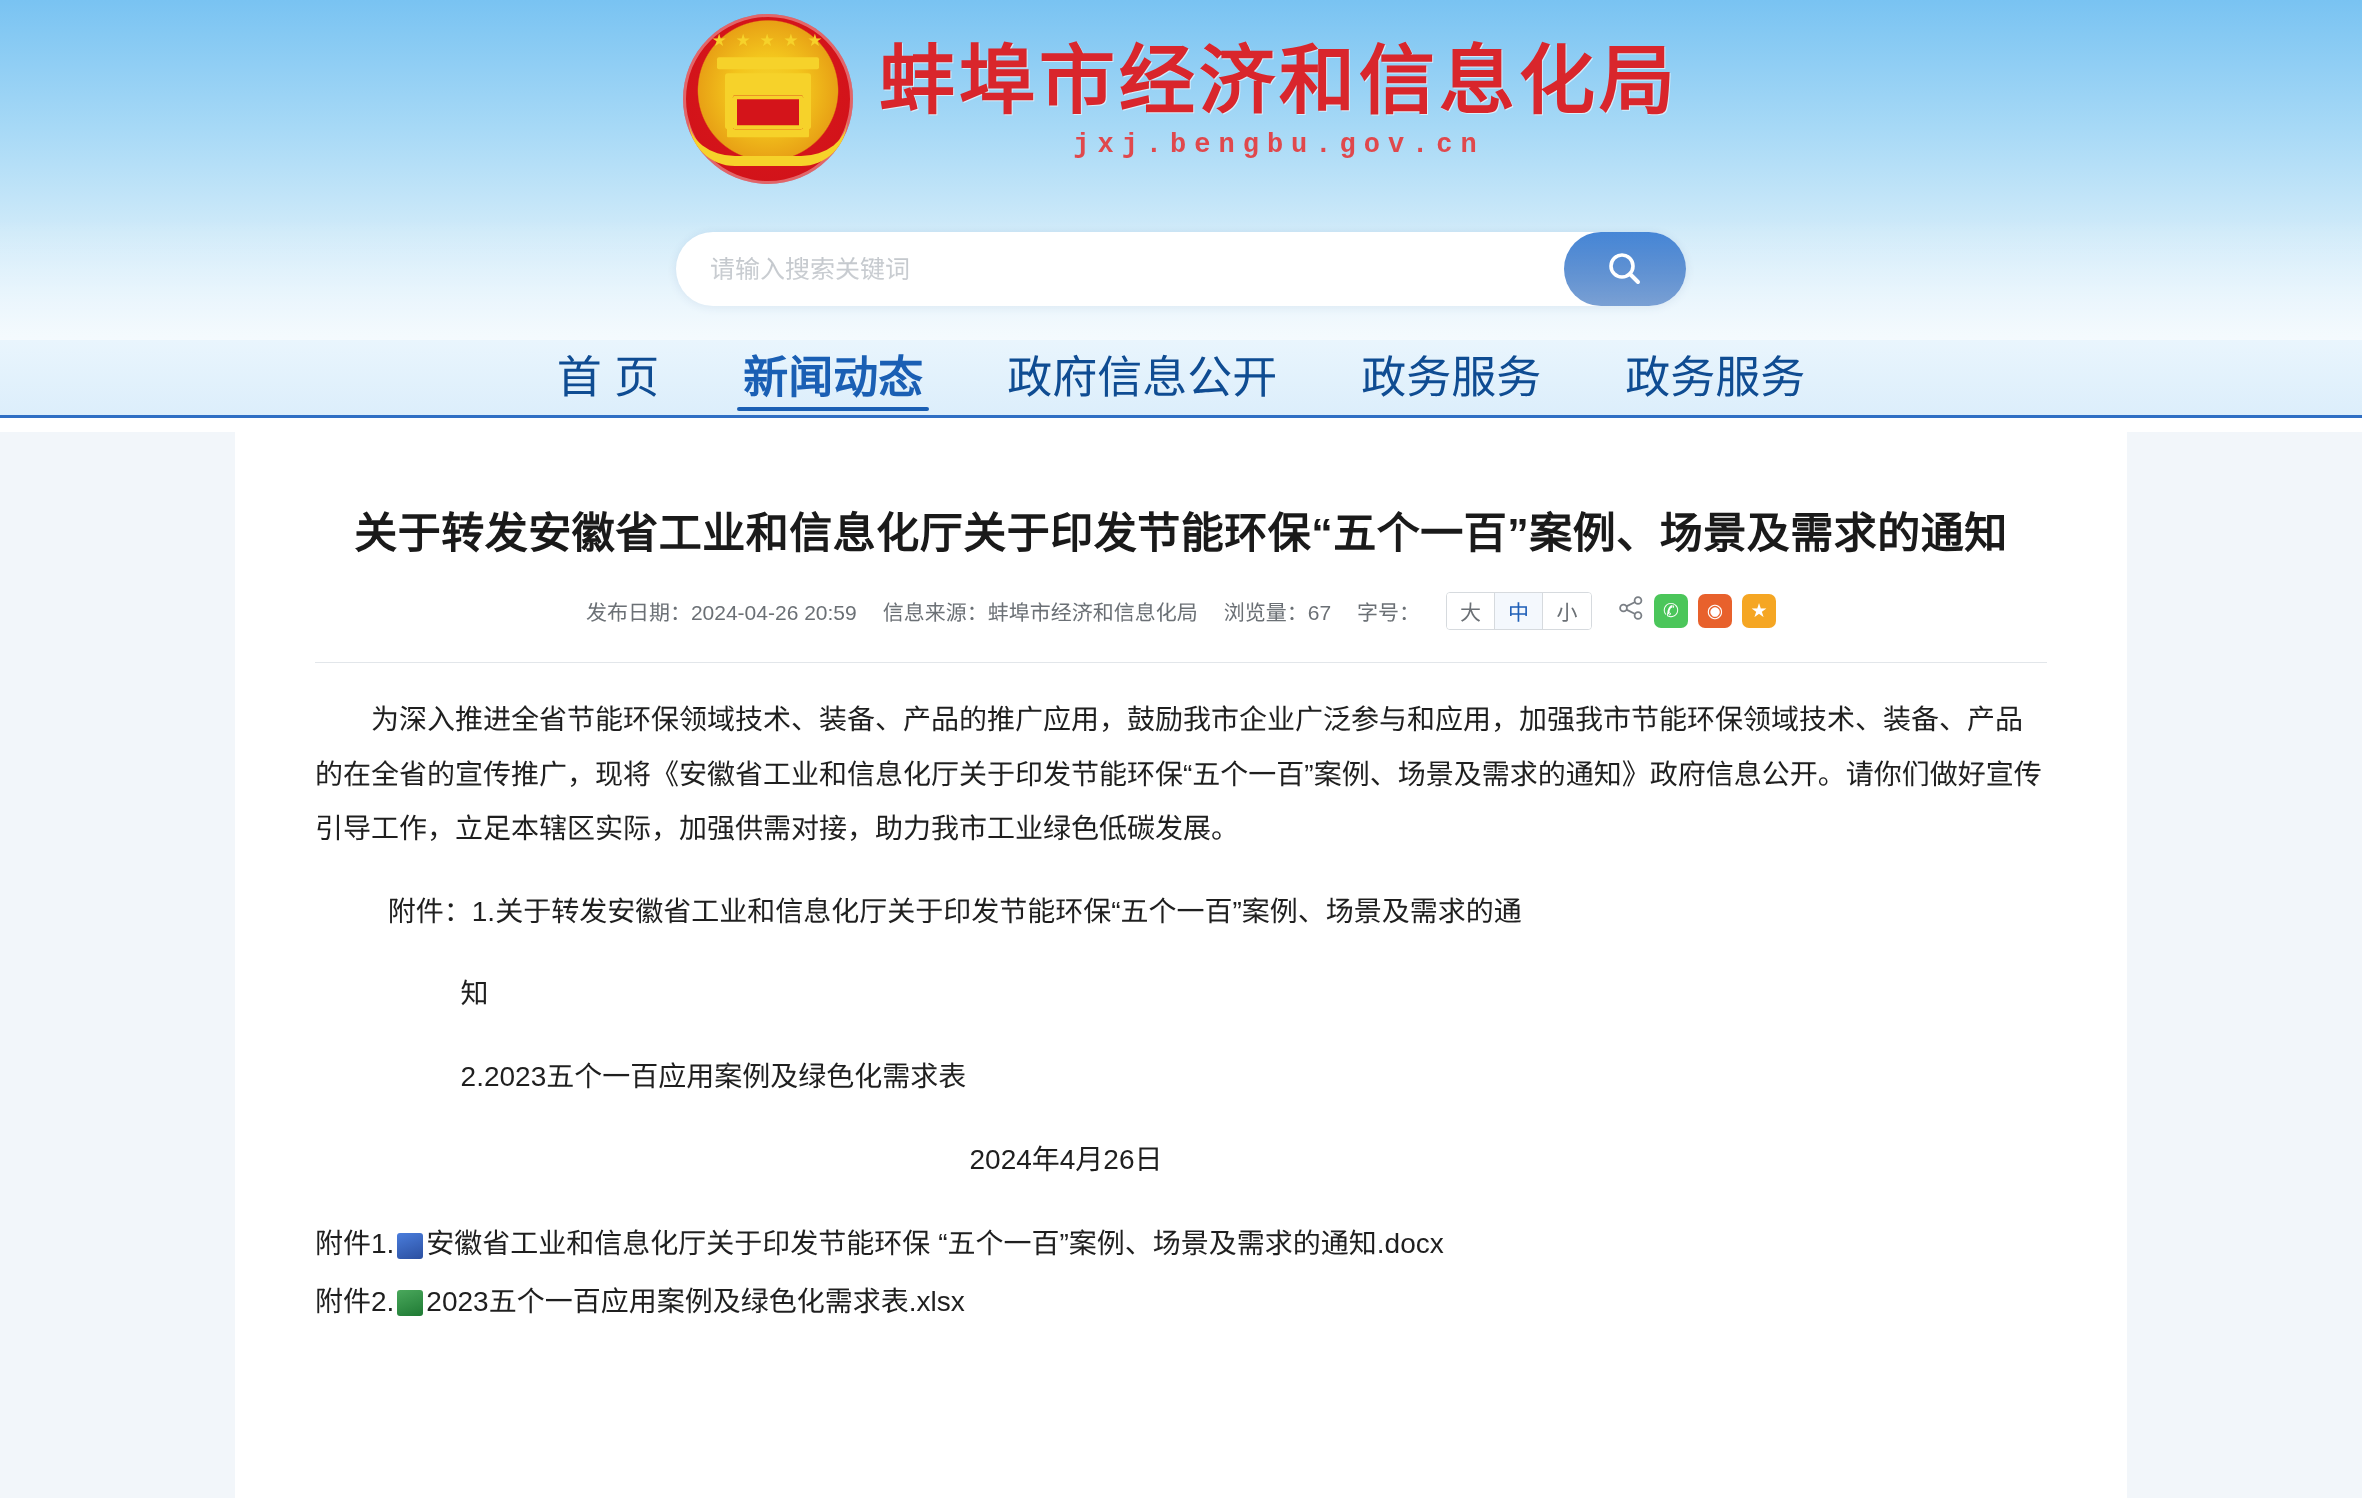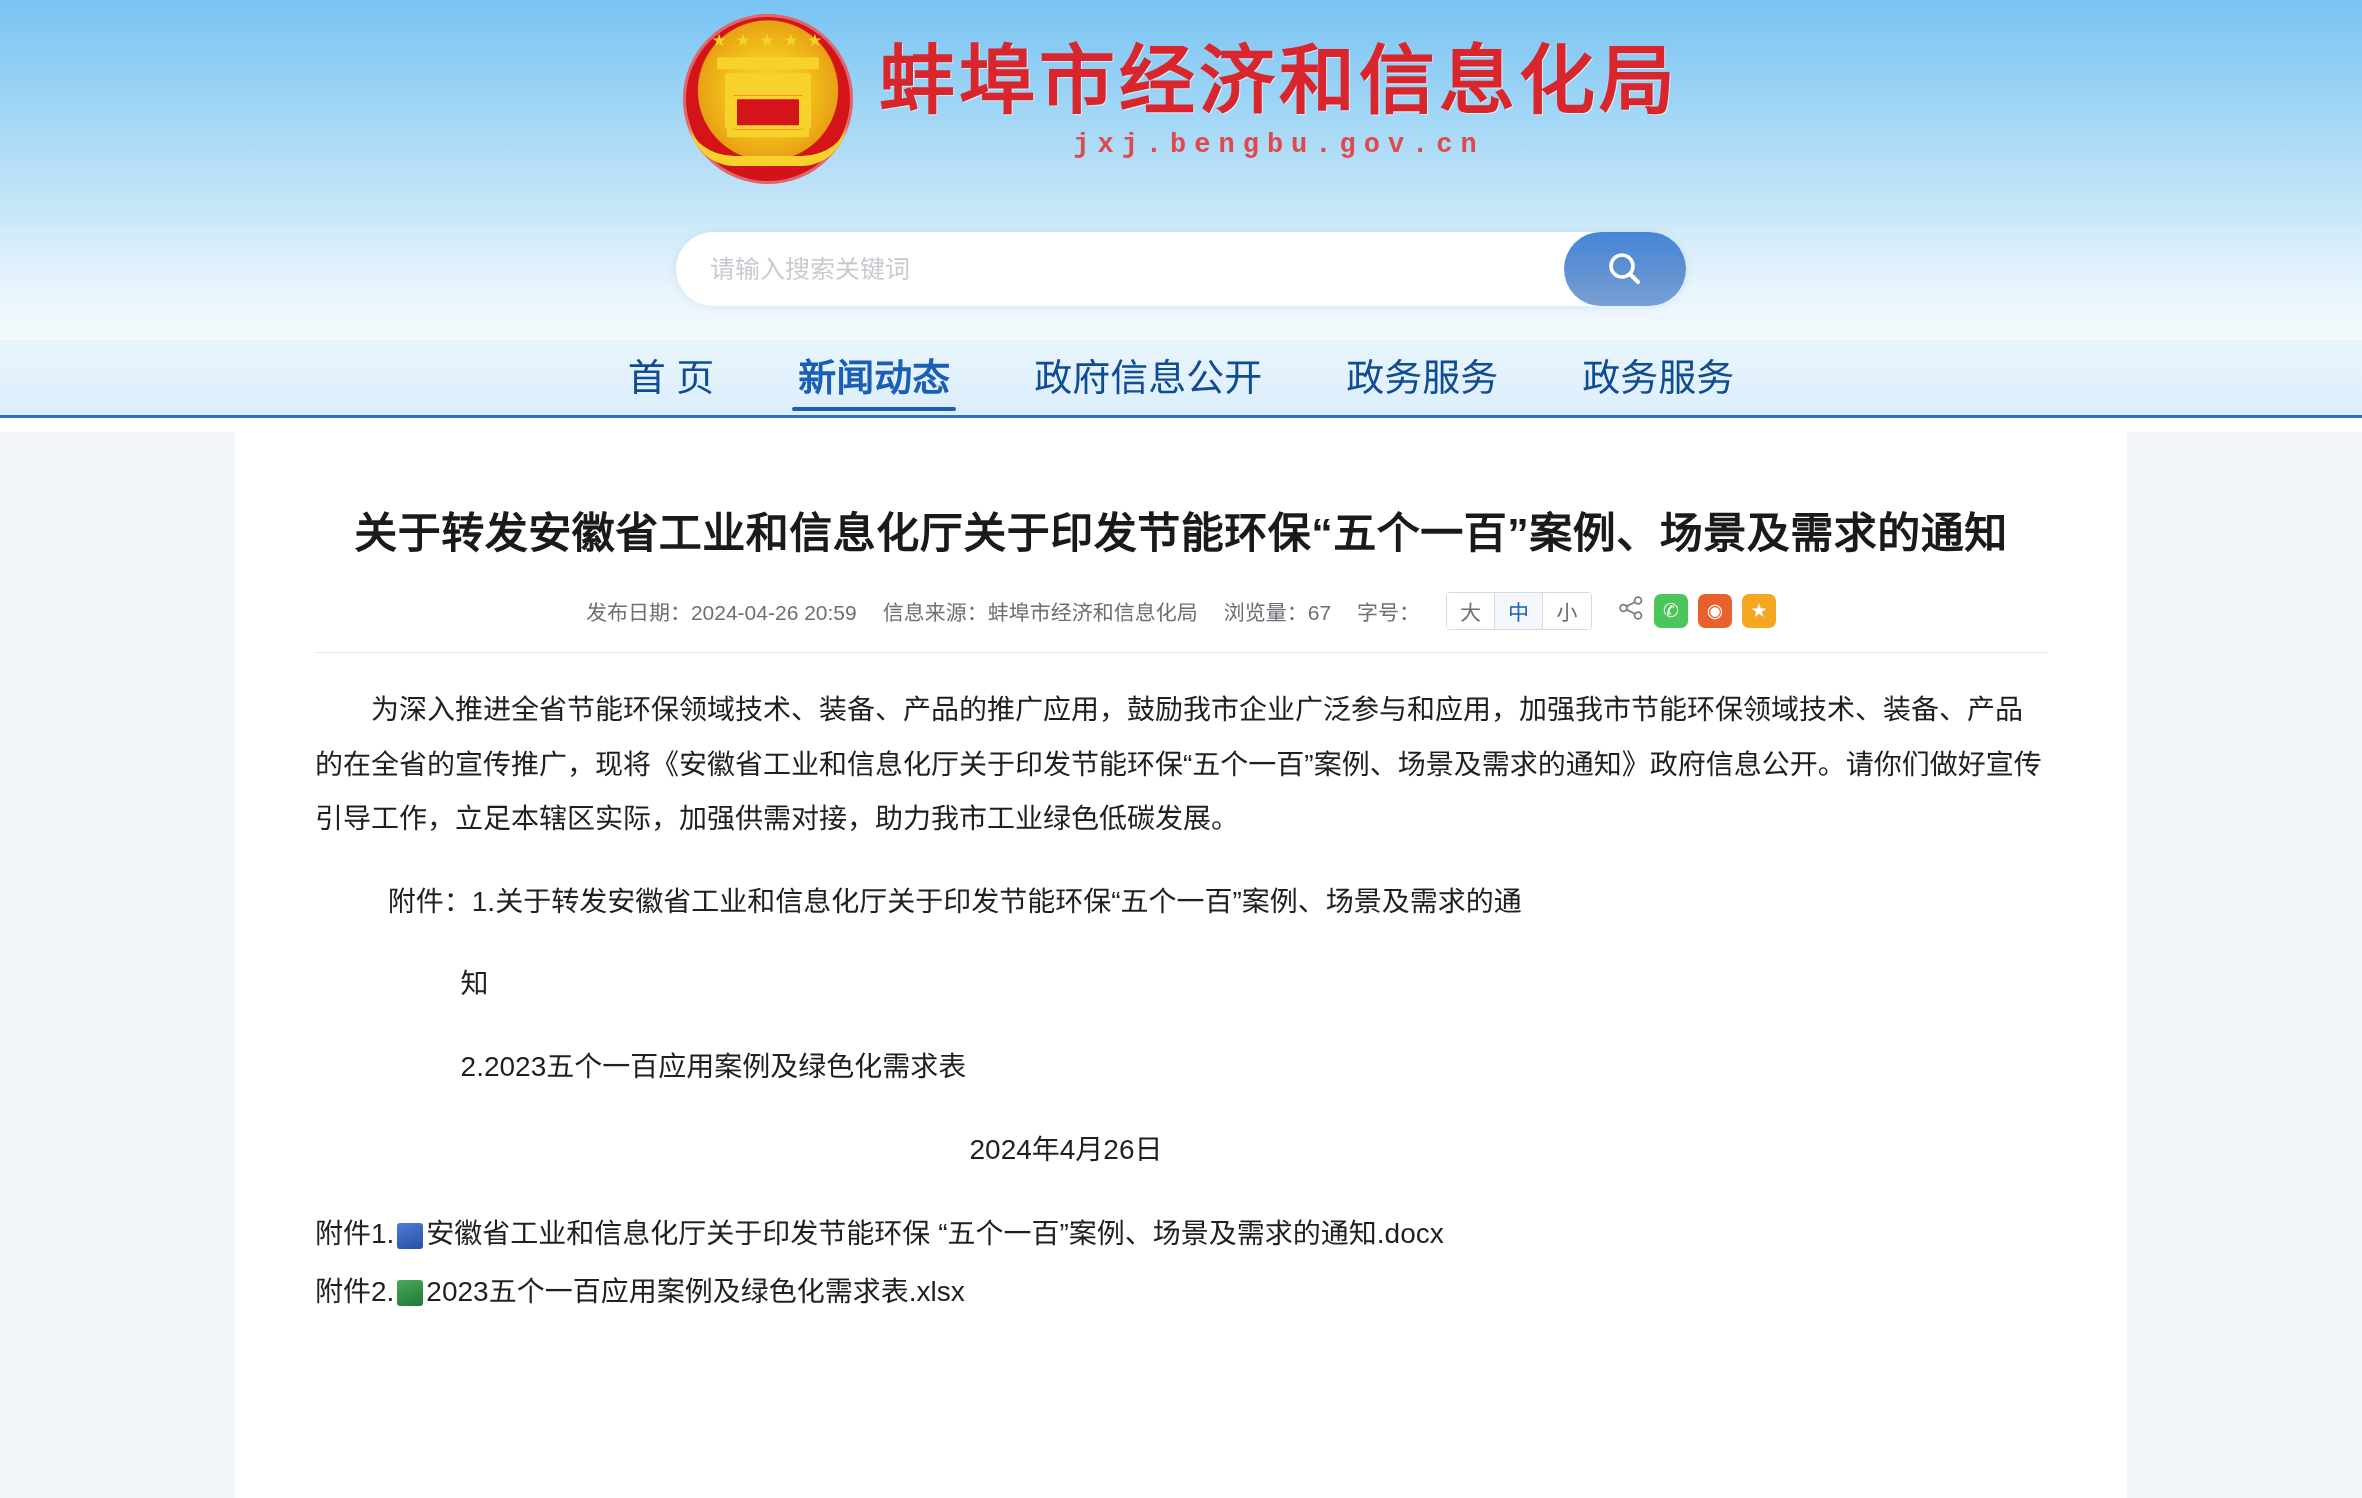--- a/index.html
+++ b/index.html
@@ -161,21 +161,21 @@
     background: linear-gradient(180deg, #e9f5fd 0%, #dceefb 100%);
     border-bottom: 3px solid #2f6fc4;
     display: flex;
     align-items: center;
     justify-content: center;
     gap: 0;
   }
   .nav-item {
     position: relative;
     padding: 0 42px;
-    font-size: 38px;
+    font-size: 45px;
     color: #0f4c92;
     line-height: 78px;
     cursor: pointer;
     white-space: nowrap;
   }
   .nav-item.active { color: #1a5fb4; font-weight: bold; }
   .nav-item.active::after {
     content: "";
     position: absolute;
     left: 36px; right: 36px;
@@ -202,21 +202,21 @@
     font-size: 43px;
     line-height: 1.33;
     font-weight: bold;
     color: #1a1a1a;
     text-align: center;
     padding: 0 30px;
     letter-spacing: 0.5px;
   }
   .meta {
     margin-top: 30px;
-    padding-bottom: 22px;
+    padding-bottom: 32px;
     border-bottom: 1px solid #e2e6ea;
     display: flex;
     align-items: center;
     justify-content: center;
     gap: 26px;
     font-size: 21px;
     color: #6b7075;
     flex-wrap: nowrap;
   }
   .meta-item { white-space: nowrap; }

